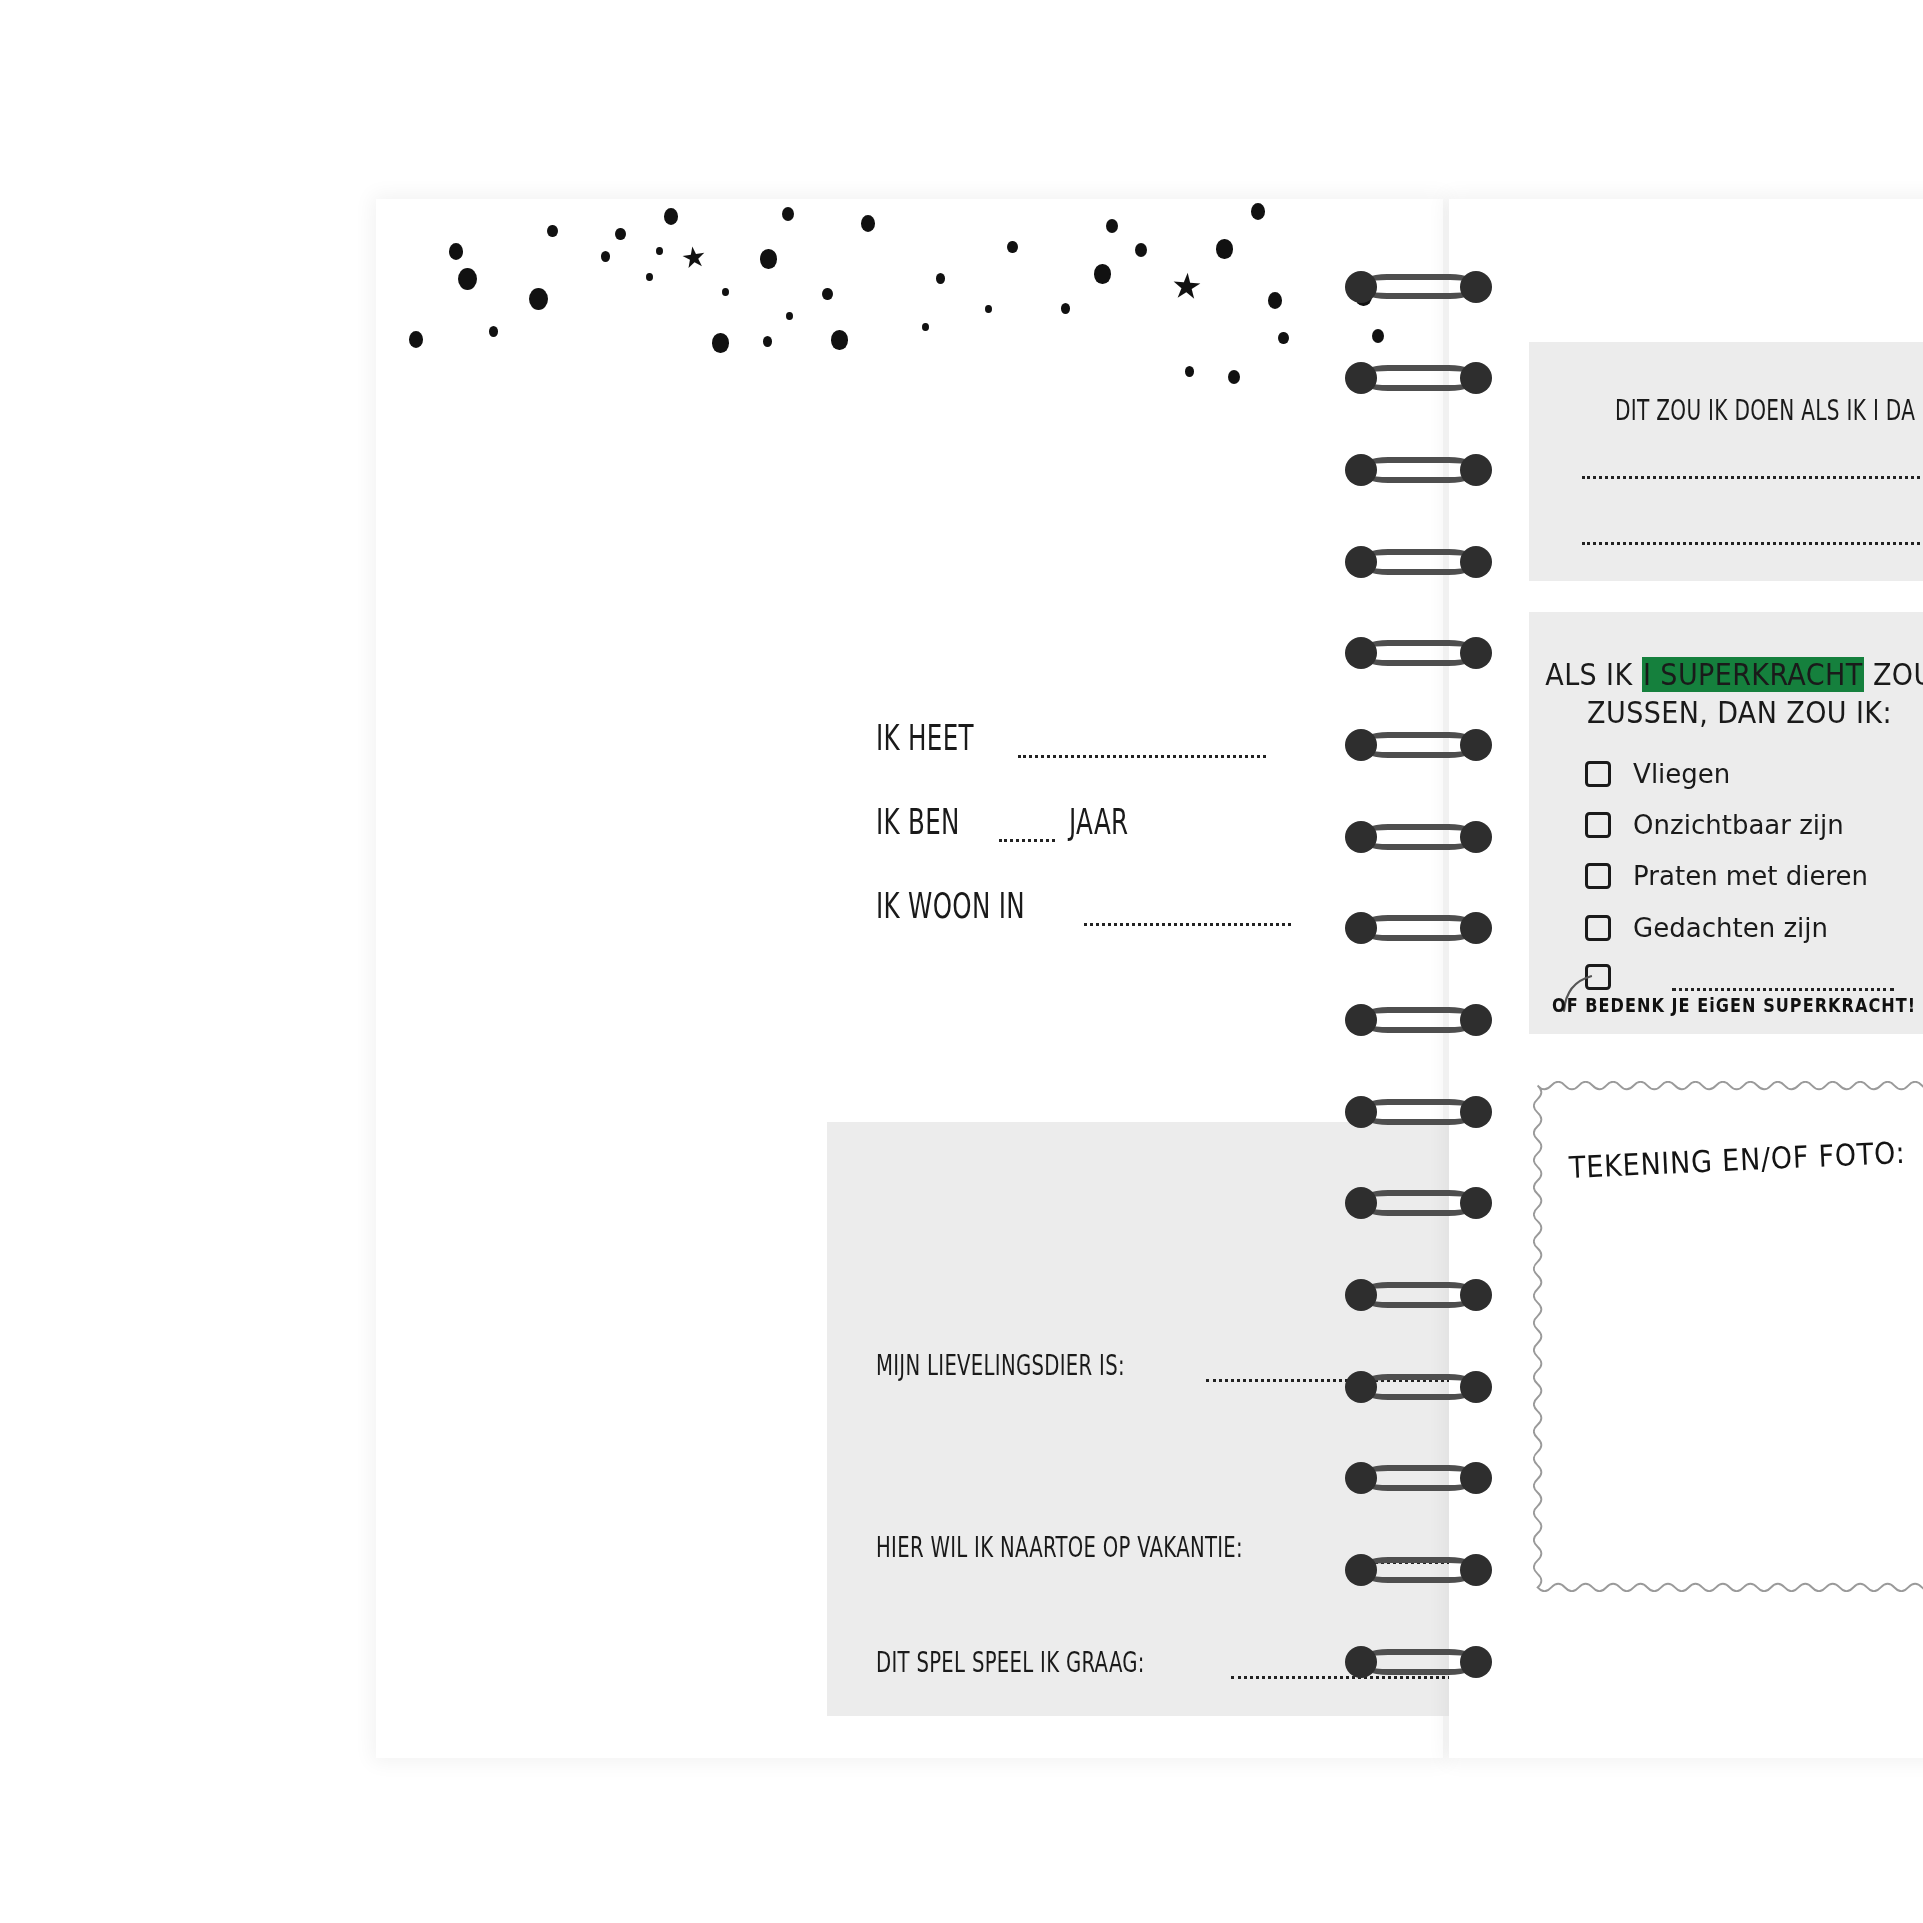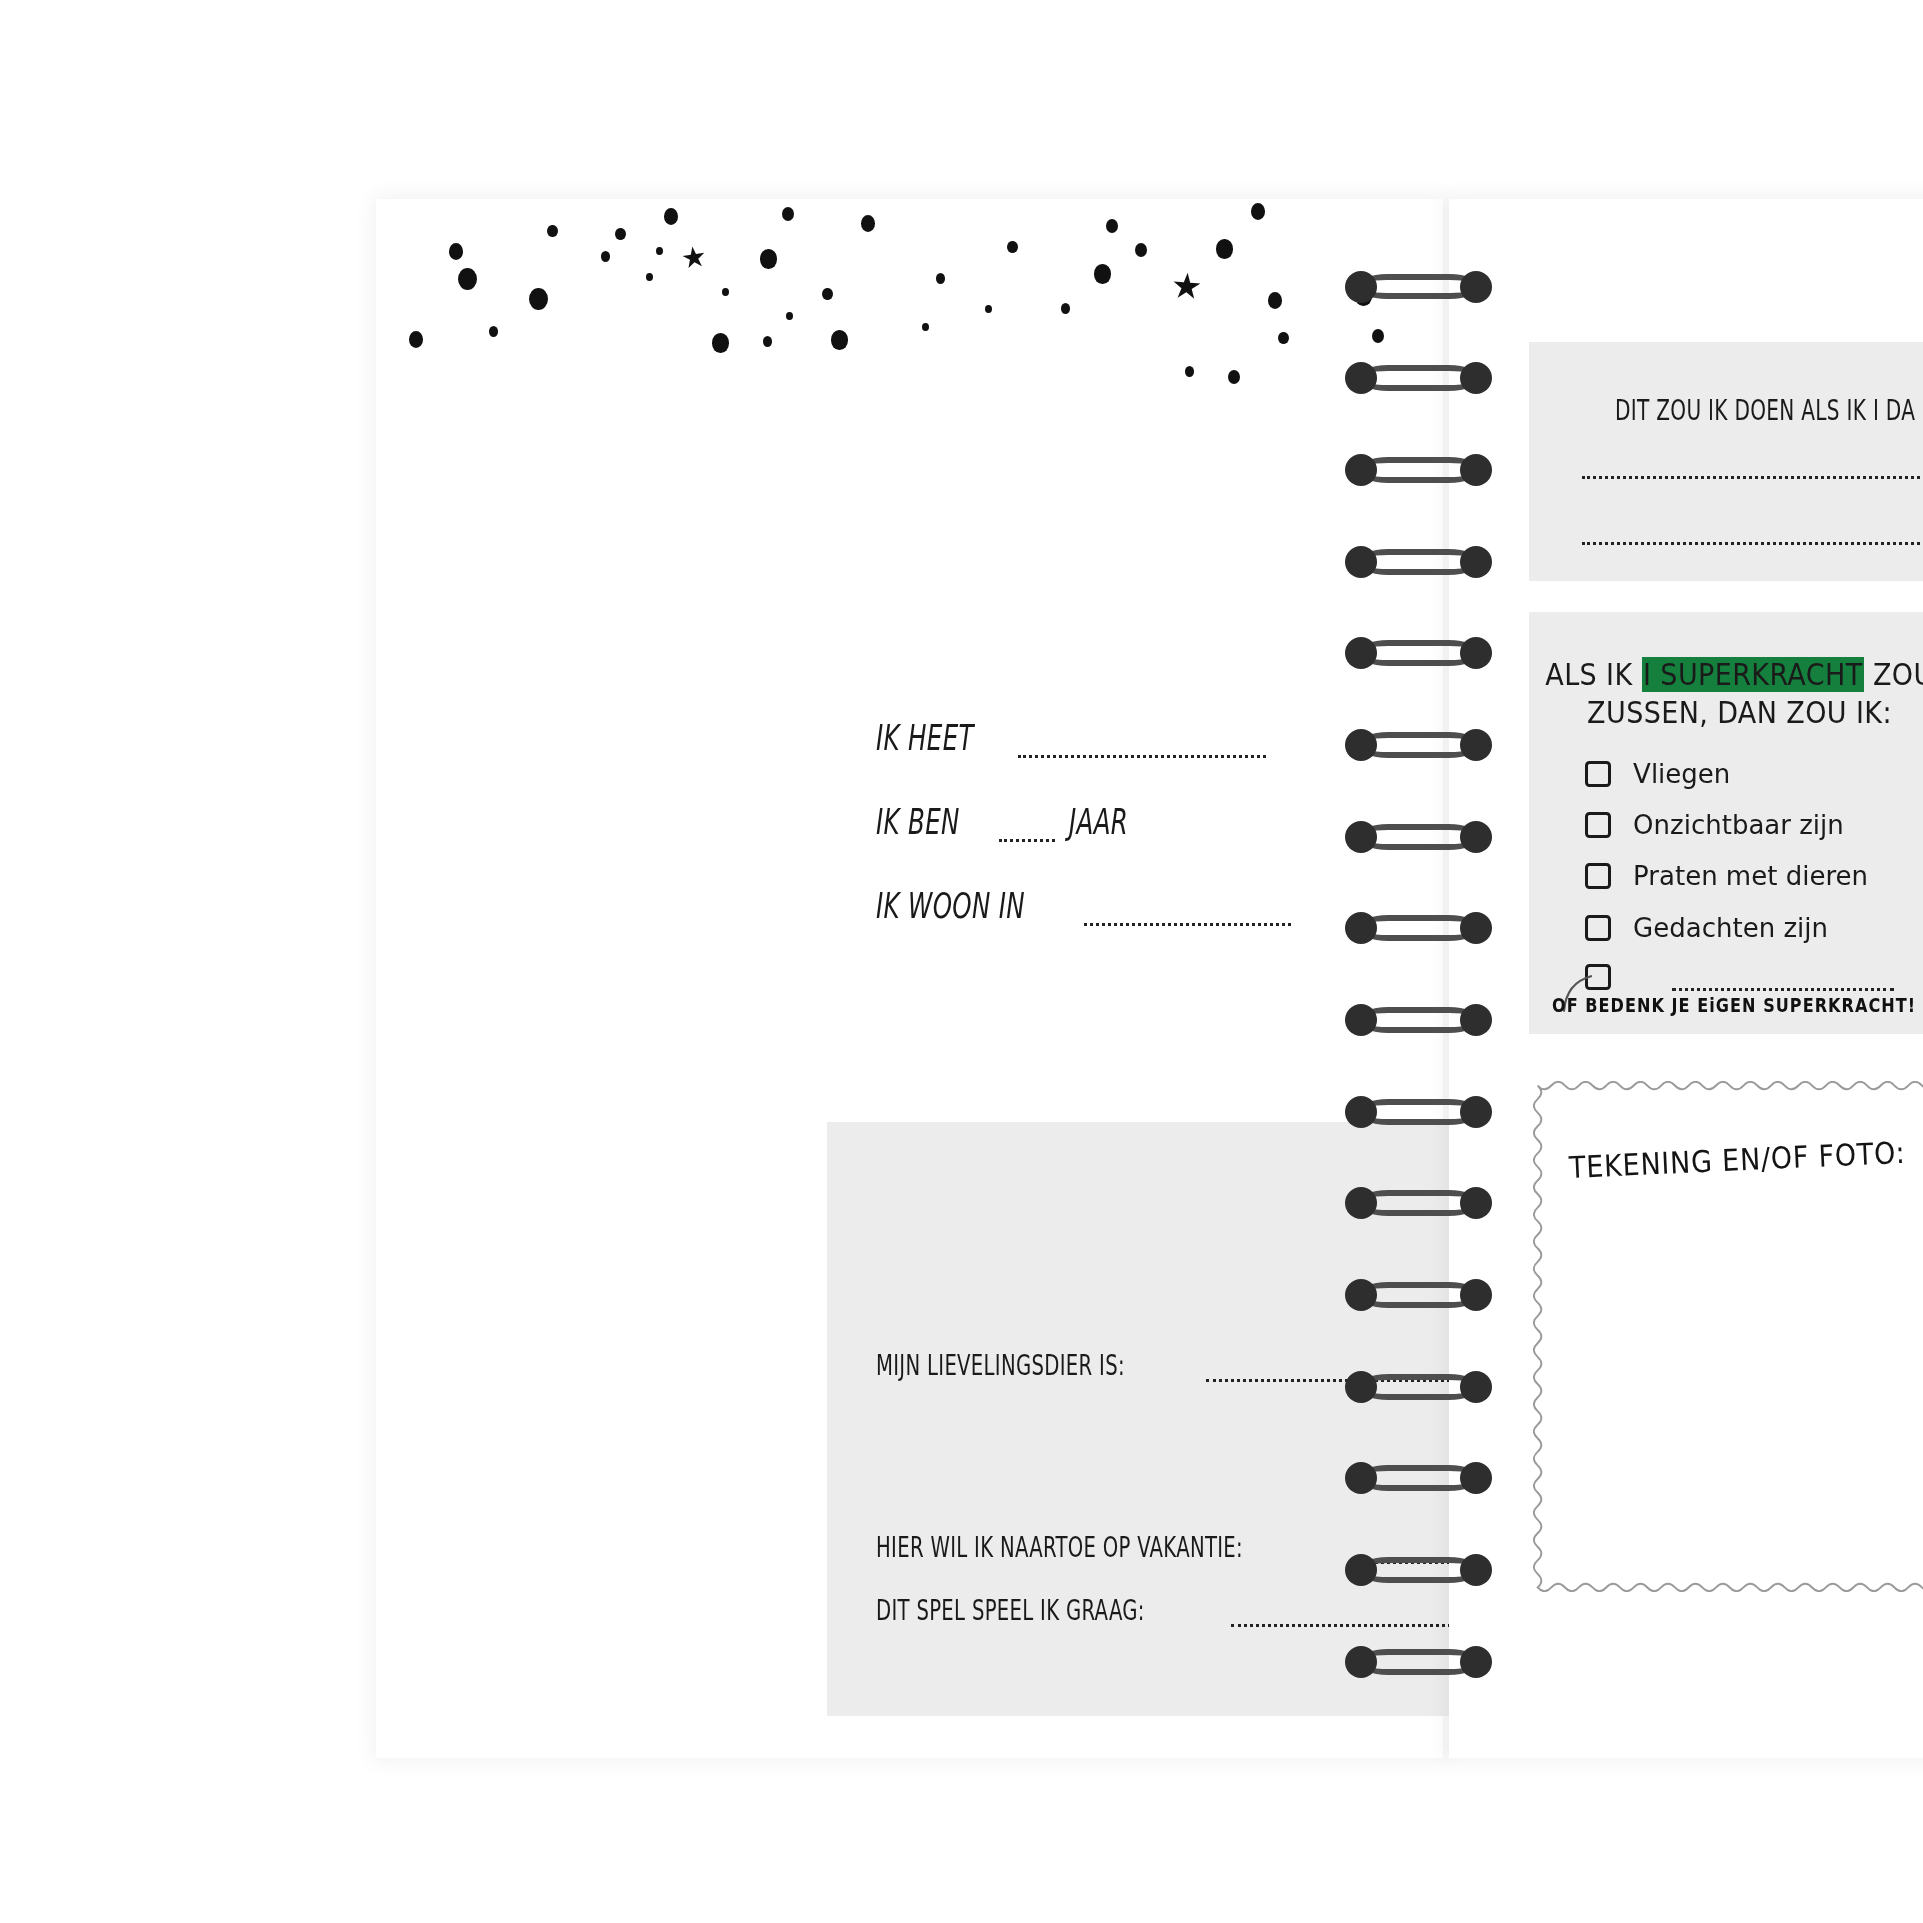--- a/index.html
+++ b/index.html
@@ -94,21 +94,21 @@
 
   
   .dline {
     display: inline-block;
     vertical-align: bottom;
     border-bottom: 3px dotted #222222;
     height: 4.5px;
   }
 
   
-  #ident { position: absolute; left: 500px; top: 519px; font-style: italic; }
+  #ident { position: absolute; left: 500px; top: 519px; }
   .ident-row { position: relative; height: 84px; white-space: nowrap; }
   .ident-label {
     display: inline-block;
     font-size: 35px;
     vertical-align: baseline;
   }
 
   
   #selfie-box {
     position: absolute;
@@ -312,21 +312,21 @@
       </div>
     </div>
 
     <div id="selfie-box">
       <div id="selfie-label" class="hand" style="transform:scaleX(0.78); transform-origin:center center;">SELFIE</div>
     </div>
 
     <div id="qpanel">
         <div class="qrow" style="top: 227px;"><span class="hand qlabel">MIJN LIEVELINGSDIER IS:</span><span class="dline" style="width: 299px; margin-left: 10.5px;"></span></div>
         <div class="qrow" style="top: 409px;"><span class="hand qlabel">HIER WIL IK NAARTOE OP VAKANTIE:</span><span class="dline" style="width: 237px; margin-left: 10.5px;"></span></div>
-        <div class="qrow" style="top: 472px;"><span class="hand qlabel">DIT SPEL SPEEL IK GRAAG:</span><span class="dline" style="width: 292px; margin-left: 10.5px;"></span></div>
+        <div class="qrow" style="top: 524px;"><span class="hand qlabel">DIT SPEL SPEEL IK GRAAG:</span><span class="dline" style="width: 292px; margin-left: 10.5px;"></span></div>
       </div>
 
   </div>
 
   <div class="page" id="page-right"></div>
 
   <div class="gbox" id="box-doen">
     <div class="hand" id="doen-title">DIT ZOU IK DOEN ALS IK I DA</div>
     <div class="doen-line" style="top:134px;"></div>
     <div class="doen-line" style="top:200px;"></div>

